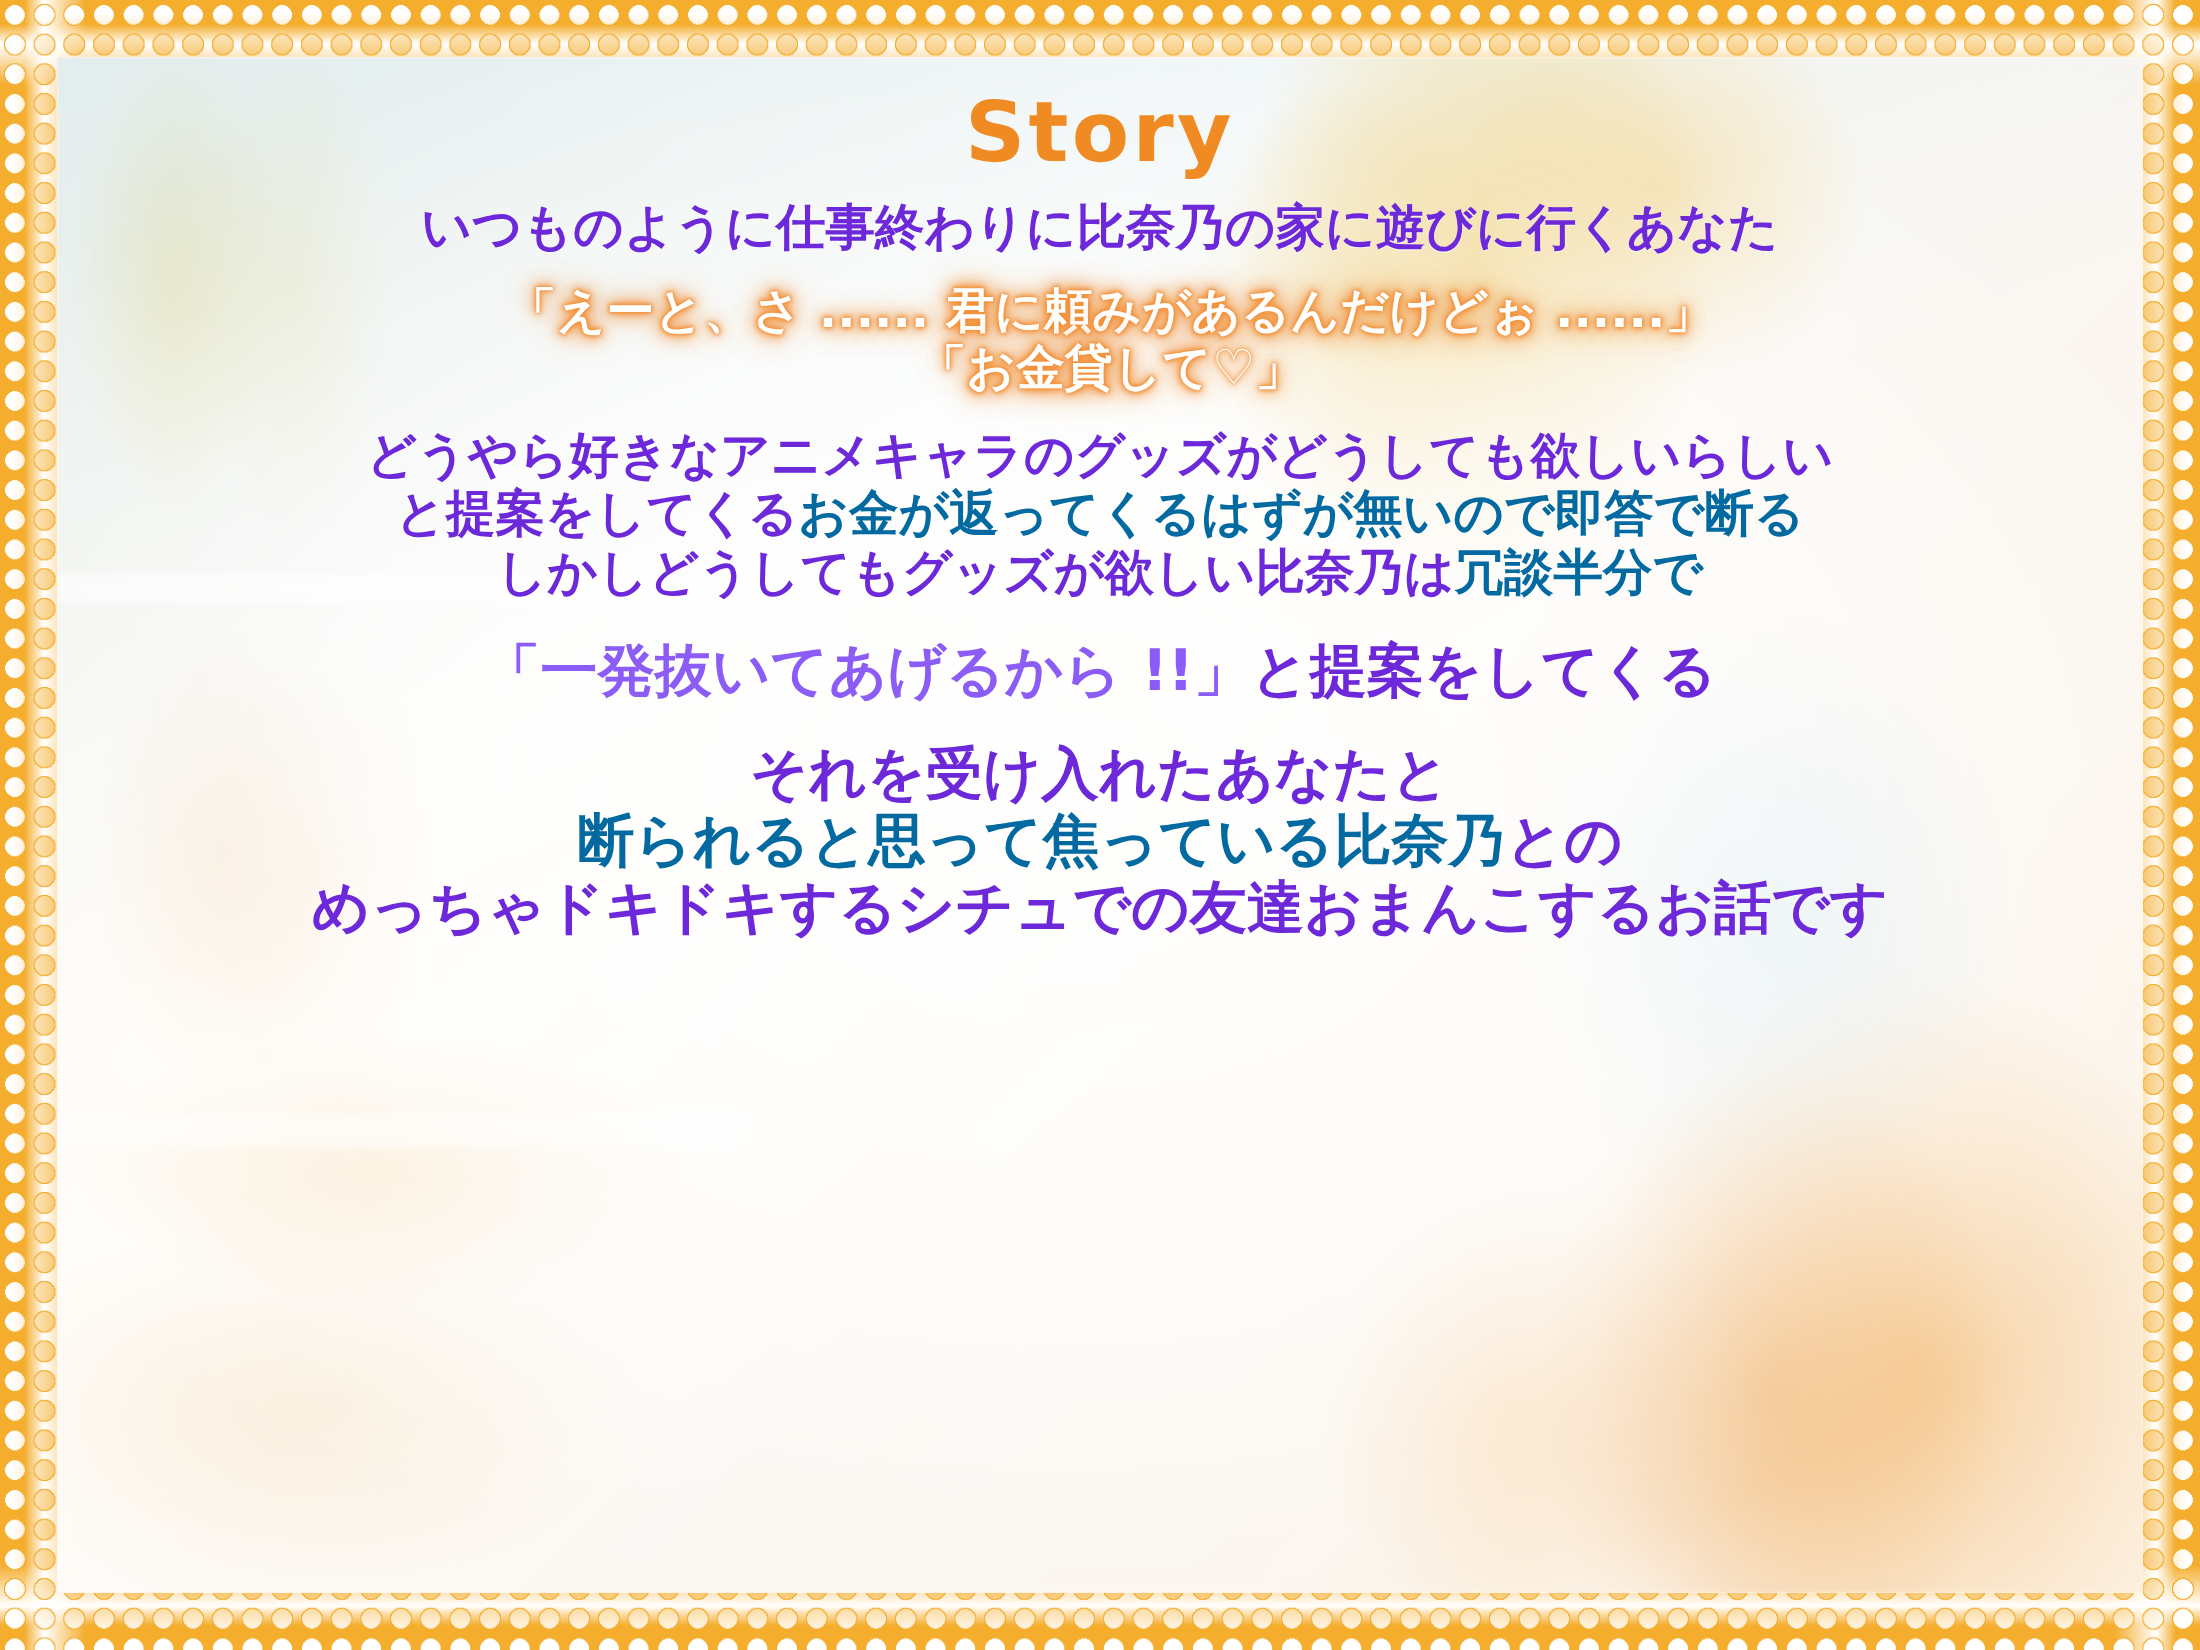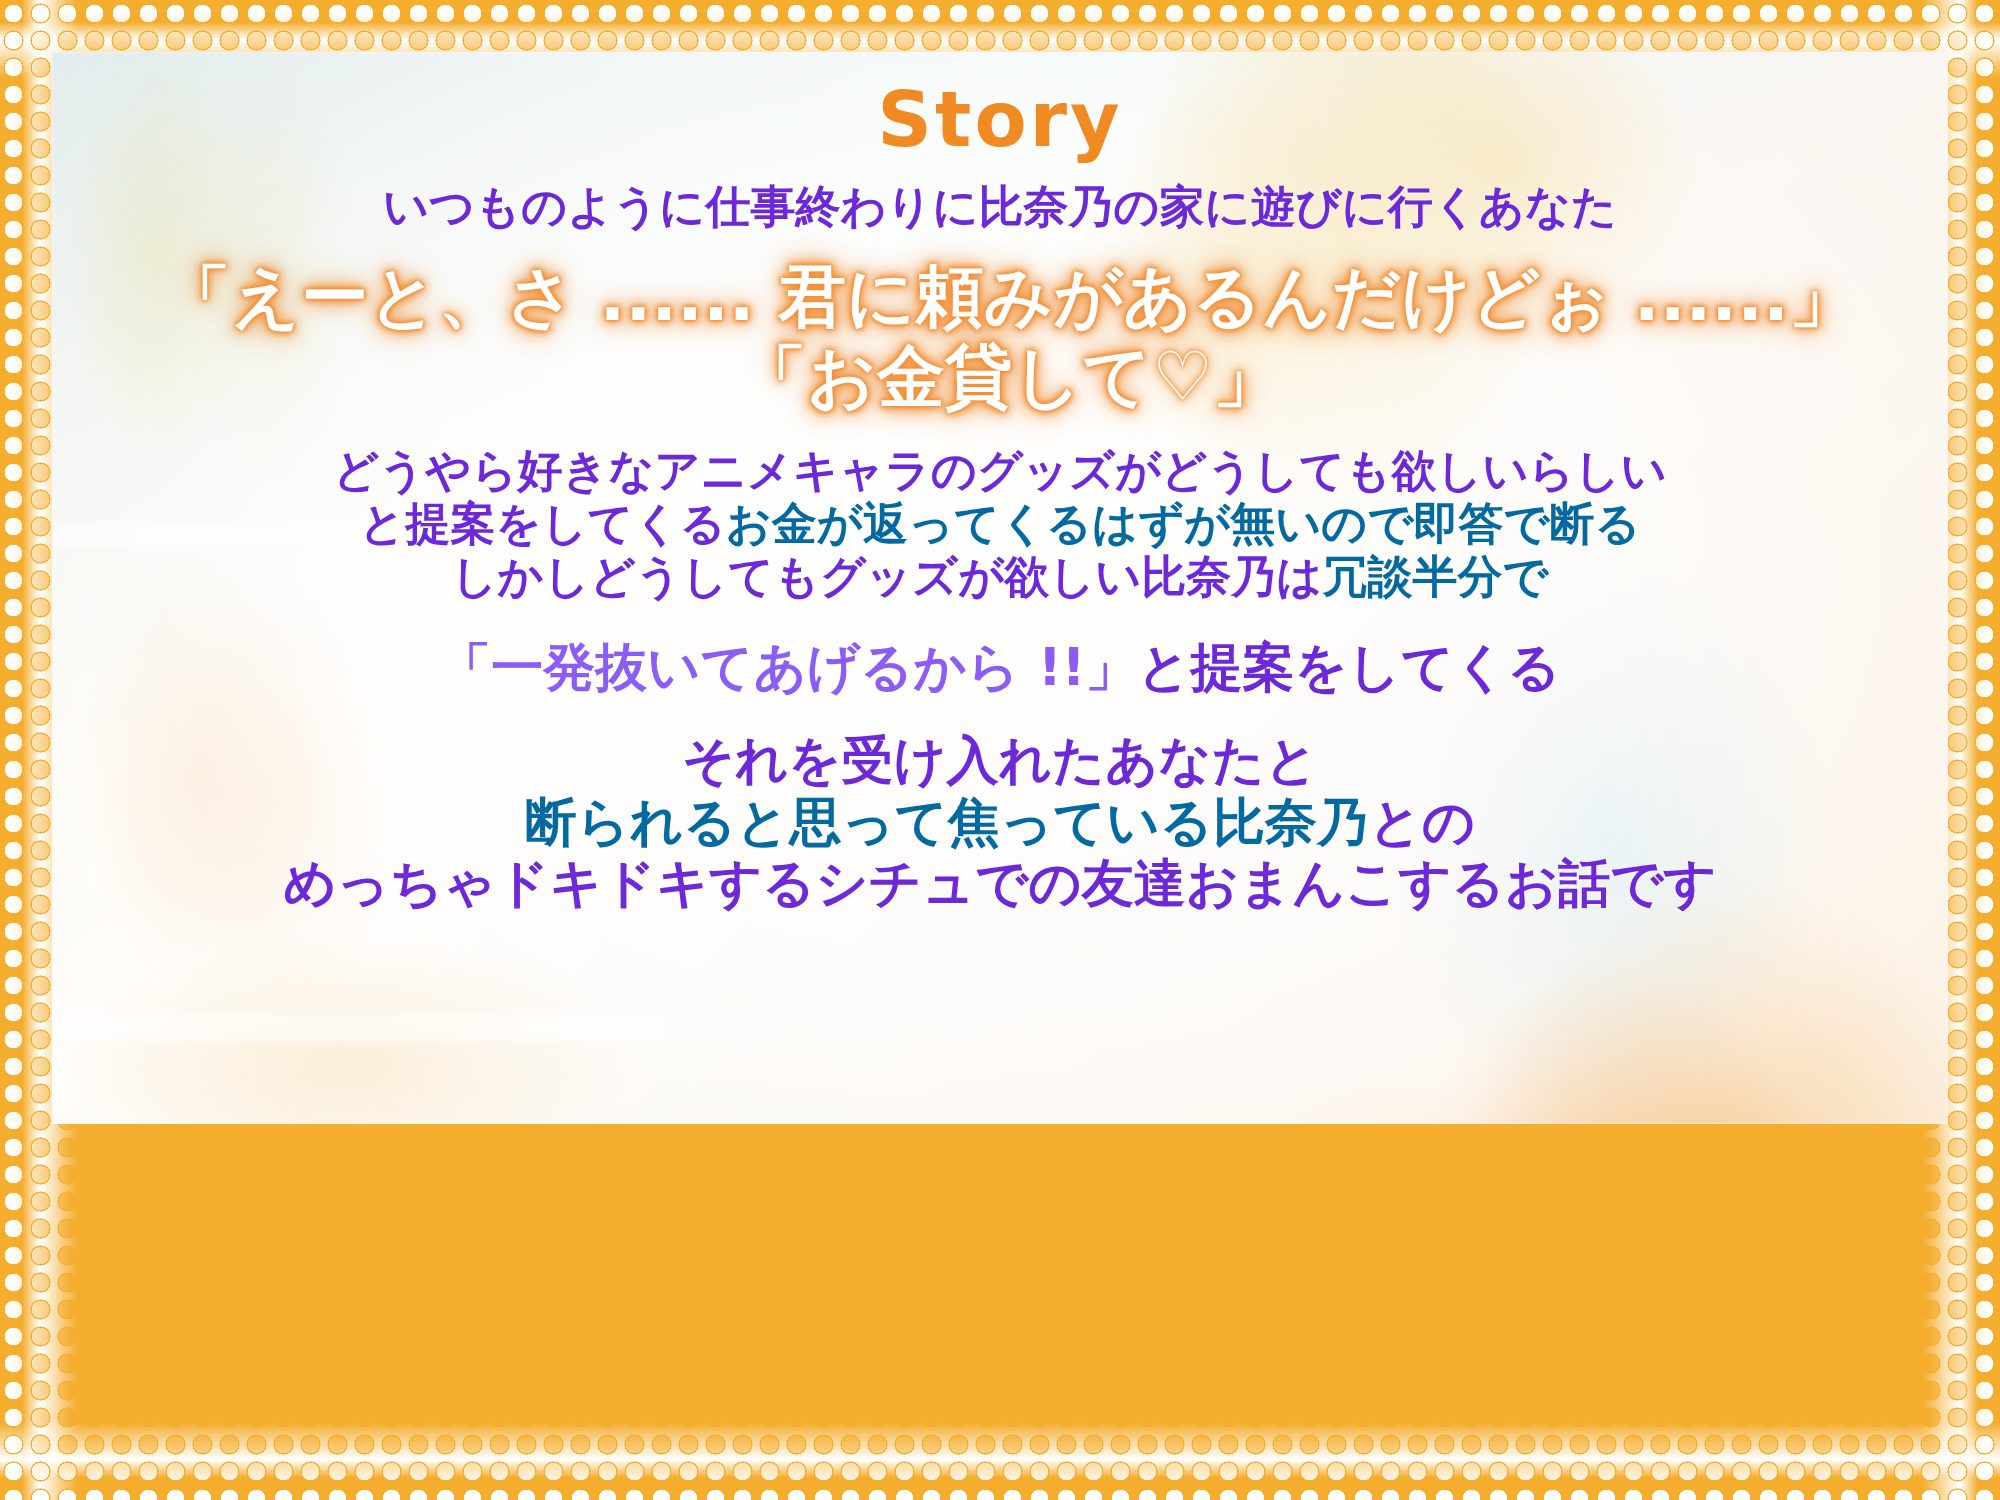--- a/index.html
+++ b/index.html
@@ -52,21 +52,21 @@
       linear-gradient(to left,  rgba(0,0,0,0) 0 22px, #000 40px, rgba(0,0,0,0) 78px),
       linear-gradient(to bottom,rgba(0,0,0,0) 0 22px, #000 40px, rgba(0,0,0,0) 78px),
       linear-gradient(to top,   rgba(0,0,0,0) 0 22px, #000 40px, rgba(0,0,0,0) 78px);
     pointer-events:none;
   }
 
   
   .stage{
     position:absolute;
     left:52px; top:52px;
-    width:1896px; height:1072px;
+    width:1896px; height:1396px;
     overflow:hidden;
     background:#fdfbf7;
   }
   .photo{
     position:absolute; inset:0;
     background:
       
       radial-gradient(ellipse 420px 520px at 1690px 1190px, rgba(243,178,96,.55) 0%, rgba(243,178,96,0) 70%),
       radial-gradient(ellipse 300px 420px at 1560px 1210px, rgba(236,160,80,.45) 0%, rgba(236,160,80,0) 72%),
       radial-gradient(ellipse 250px 300px at 1330px 1240px, rgba(249,205,150,.45) 0%, rgba(249,205,150,0) 72%),
@@ -130,21 +130,21 @@
   .glow{
     color:#ffffff;
     text-shadow:
       0 0 2px #F29038, 0 0 4px #F29038, 0 0 6px #F29038,
       0 0 10px #F29038, 0 0 16px rgba(242,144,56,.95),
       0 0 24px rgba(242,144,56,.75), 0 0 34px rgba(242,144,56,.45);
   }
   .navy-soft{ text-shadow:0 1px 1px rgba(255,255,255,.85); }
 
   .s-intro{ font-size:45px; }
-  .s-dialog{ font-size:68px;margin-left:20px; }
+  .s-dialog{ font-size:44px;margin-left:20px; }
   .s-body{ font-size:45px; }
   .s-prop{ font-size:52px; }
   .s-end{ font-size:52px; }
 
   .gap-a{ height:24px; }
   .gap-b{ height:26px; }
   .gap-c{ height:34px; }
   .gap-d{ height:32px; }
 </style>
 </head>

